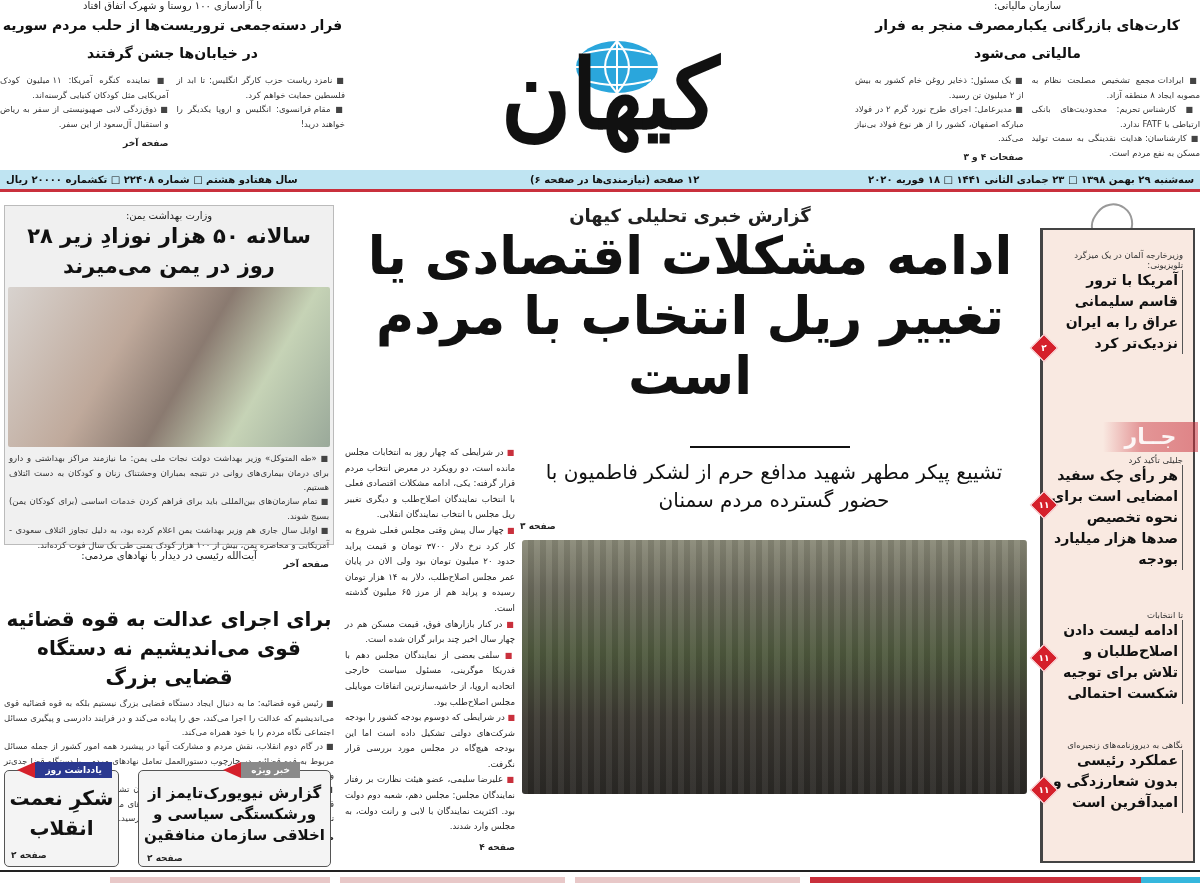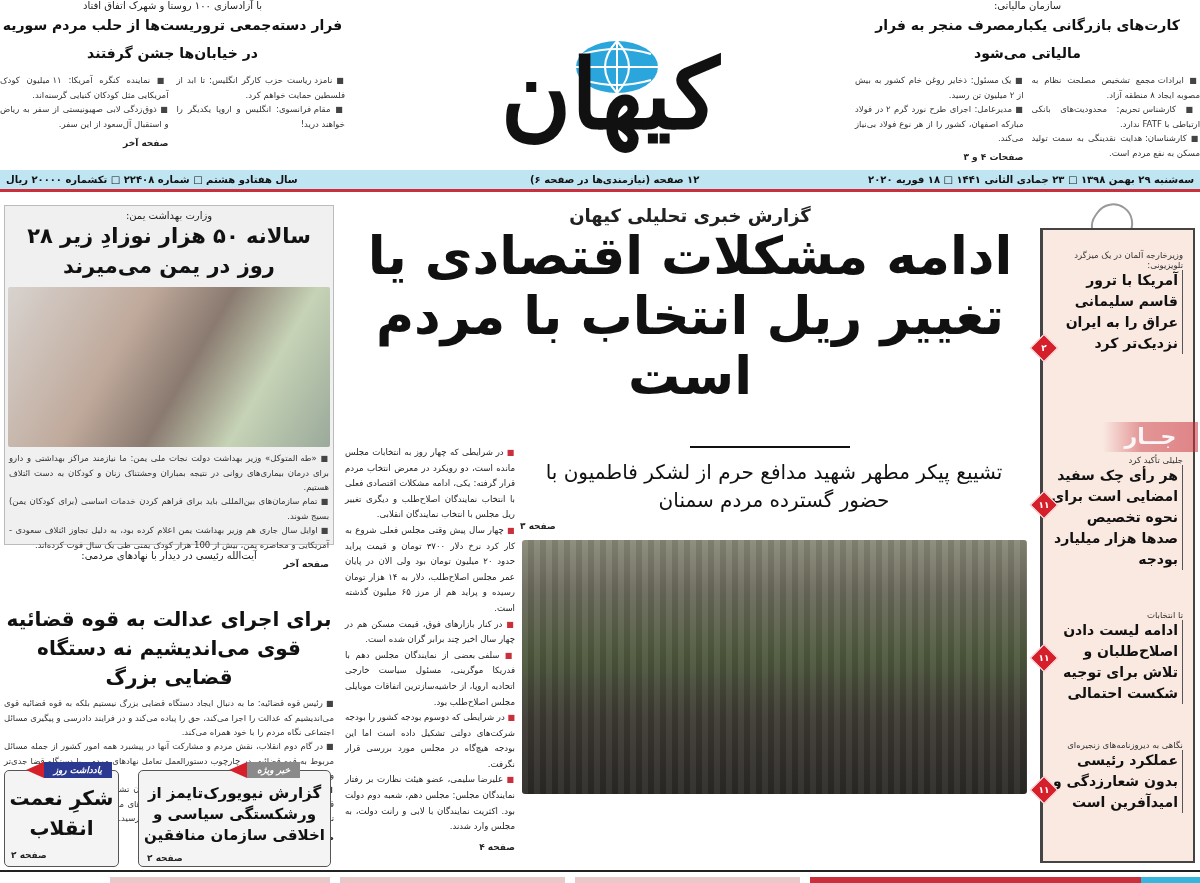--- a/index.html
+++ b/index.html
@@ -39,21 +39,21 @@
   #ribnews small { display: block; font-family: "Liberation Sans", sans-serif; font-weight: normal; font-size: 9px; }
   
   #yemen { left: 4px; top: 205px; width: 330px; height: 340px; background: #f0f0f0; border: 1px solid #bbb; text-align: center; }
   #yemen h2 { font-size: 21px; line-height: 30px; font-weight: bold; }
   #yemen-img { margin: 6px auto 0; width: 322px; height: 160px; background: linear-gradient(120deg,#d8d3cf 0%,#bfa99b 35%,#8a7a70 55%,#c6d3b6 75%,#9aa99a 100%); border-radius: 2px; }
   #yemen .bullets { text-align: right; padding: 4px 4px 0; }
   #judiciary { left: 4px; top: 550px; width: 330px; text-align: center; }
   #judiciary h2 { font-size: 20px; line-height: 29px; font-weight: bold; margin-top: 44px; }
   #judiciary .bullets { text-align: right; margin-top: 4px; }
   .box { border: 1px solid #555; border-radius: 5px; background: #f4f4f4; text-align: center; }
-  .box-tag { position: absolute; top: -9px; height: 16px; font-size: 9px; font-weight: bold; color: #fff; padding: 0 10px; display: flex; align-items: center; font-style: italic; }
+  .box-tag { position: absolute; top: -9px; height: 16px; font-size: 9px; font-weight: bold; color: #fff; padding: 0 10px; display: flex; align-items: center; }
   .box-tag::after { content: ""; position: absolute; left: -18px; top: 0; border-right: 18px solid #d5202b; border-top: 8px solid transparent; border-bottom: 8px solid transparent; }
   #special { left: 138px; top: 770px; width: 193px; height: 97px; }
   #note { left: 4px; top: 770px; width: 115px; height: 97px; }
   
   #sidebar { left: 1040px; top: 228px; width: 155px; height: 635px; background: #f9e9e1; border: 2px solid #444; border-left-width: 3px; text-align: right; padding: 0 6px 0 14px; }
   .sb-item { position: absolute; right: 10px; width: 135px; }
   .sb-item .kicker { font-size: 8.5px; color: #333; }
   .sb-item h3 { font-size: 14px; line-height: 21px; font-weight: bold; border-right: 1px solid #555; padding-right: 4px; }
   .diamond { position: absolute; left: -14px; width: 20px; height: 20px; background: #d5202b; transform: rotate(45deg); border: 1px solid #fff; }
   .diamond span { display: block; transform: rotate(-45deg); color: #fff; font-size: 9px; font-weight: bold; text-align: center; line-height: 18px; }
@@ -153,21 +153,21 @@
   </div>
 </div>
 
 <div id="yemen" class="abs">
   <div class="kicker" style="margin-top:4px">وزارت بهداشت یمن:</div>
   <h2>سالانه ۵۰ هزار نوزادِ زیر ۲۸ روز در یمن می‌میرند</h2>
   <div id="yemen-img"></div>
   <div class="bullets">
     <p>«طه المتوکل» وزیر بهداشت دولت نجات ملی یمن: ما نیازمند مراکز بهداشتی و دارو برای درمان بیماری‌های روانی در نتیجه بمباران وحشتناک زنان و کودکان به دست ائتلاف هستیم.</p>
     <p>تمام سازمان‌های بین‌المللی باید برای فراهم کردن خدمات اساسی (برای کودکان یمن) بسیج شوند.</p>
-    <p>اوایل سال جاری هم وزیر بهداشت یمن اعلام کرده بود، به دلیل تجاوز ائتلاف سعودی - آمریکایی و محاصره یمن، بیش از 100 هزار کودک یمنی طی یک سال فوت کرده‌اند.</p>
+    <p>اوایل سال جاری هم وزیر بهداشت یمن اعلام کرده بود، به دلیل تجاوز ائتلاف سعودی - آمریکایی و محاصره یمن، بیش از ۱۰۰ هزار کودک یمنی طی یک سال فوت کرده‌اند.</p>
     <span class="pg">صفحه آخر</span>
   </div>
 </div>
 
 <div id="judiciary" class="abs">
   <div class="kicker">آیت‌الله رئیسی در دیدار با نهادهای مردمی:</div>
   <h2>برای اجرای عدالت به قوه قضائیه قوی می‌اندیشیم نه دستگاه قضایی بزرگ</h2>
   <div class="bullets">
     <p>رئیس قوه قضائیه: ما به دنبال ایجاد دستگاه قضایی بزرگ نیستیم بلکه به قوه قضائیه قوی می‌اندیشیم که عدالت را اجرا می‌کند، حق را پیاده می‌کند و در فرایند دادرسی و پیگیری مسائل اجتماعی نگاه مردم را با خود همراه می‌کند.</p>
     <p>در گام دوم انقلاب، نقش مردم و مشارکت آنها در پیشبرد همه امور کشور از جمله مسائل مربوط به قوه قضائیه، در چارچوب دستورالعمل تعامل نهادهای مردمی با دستگاه قضا جدی‌تر و سازمان‌یافته‌تر خواهد شد.</p>

